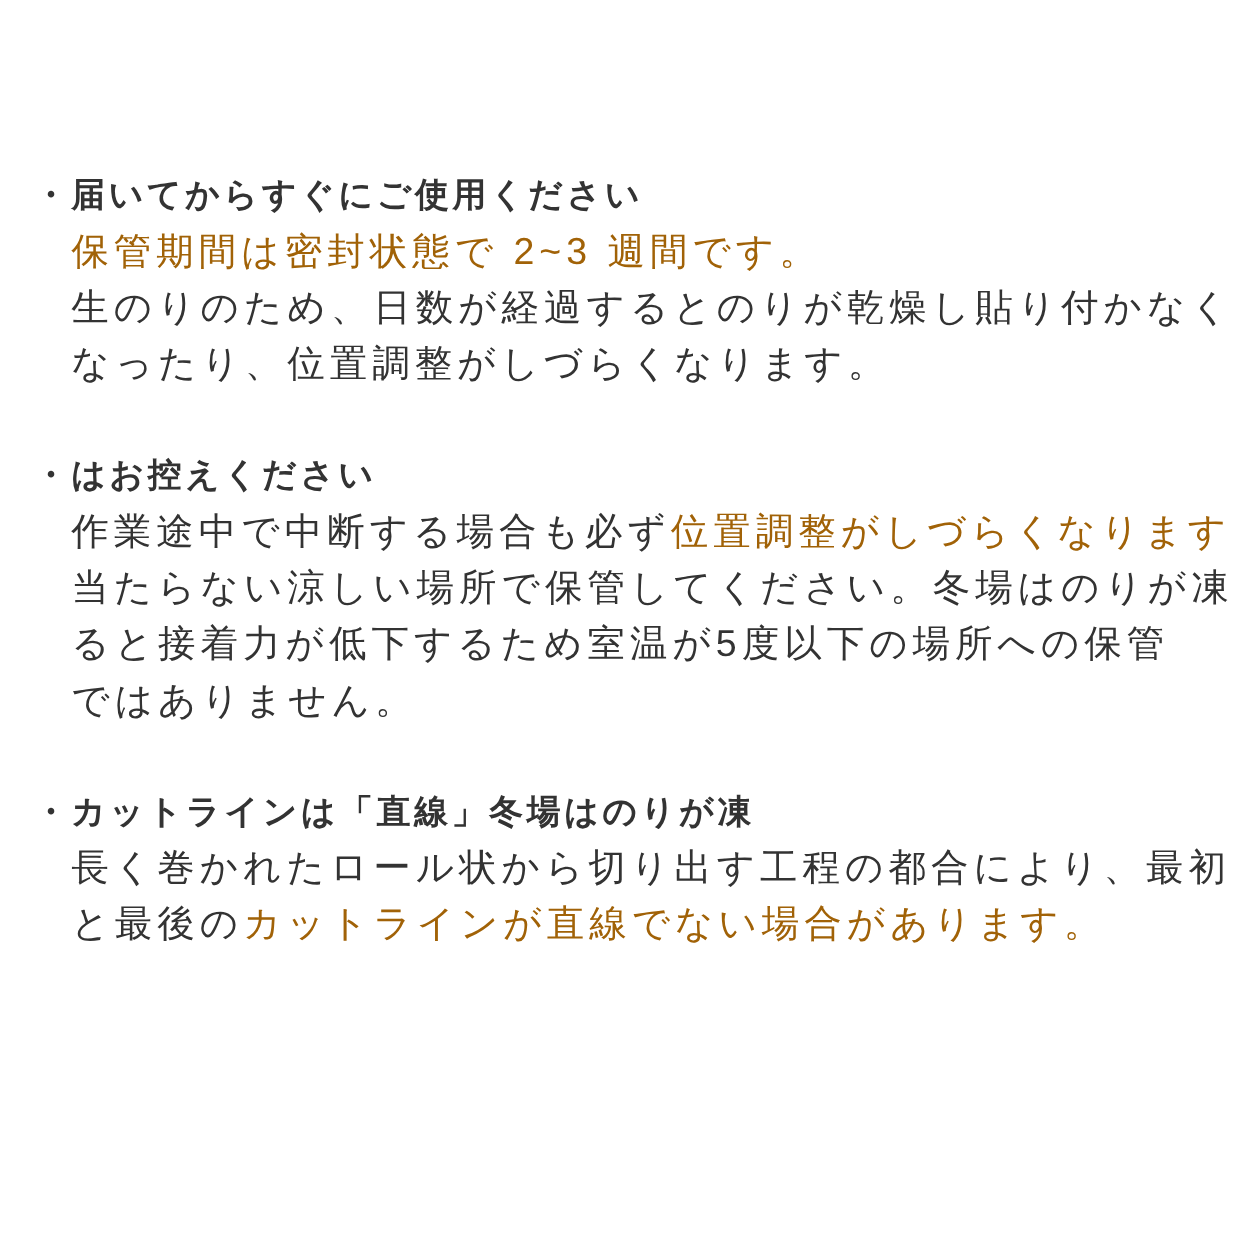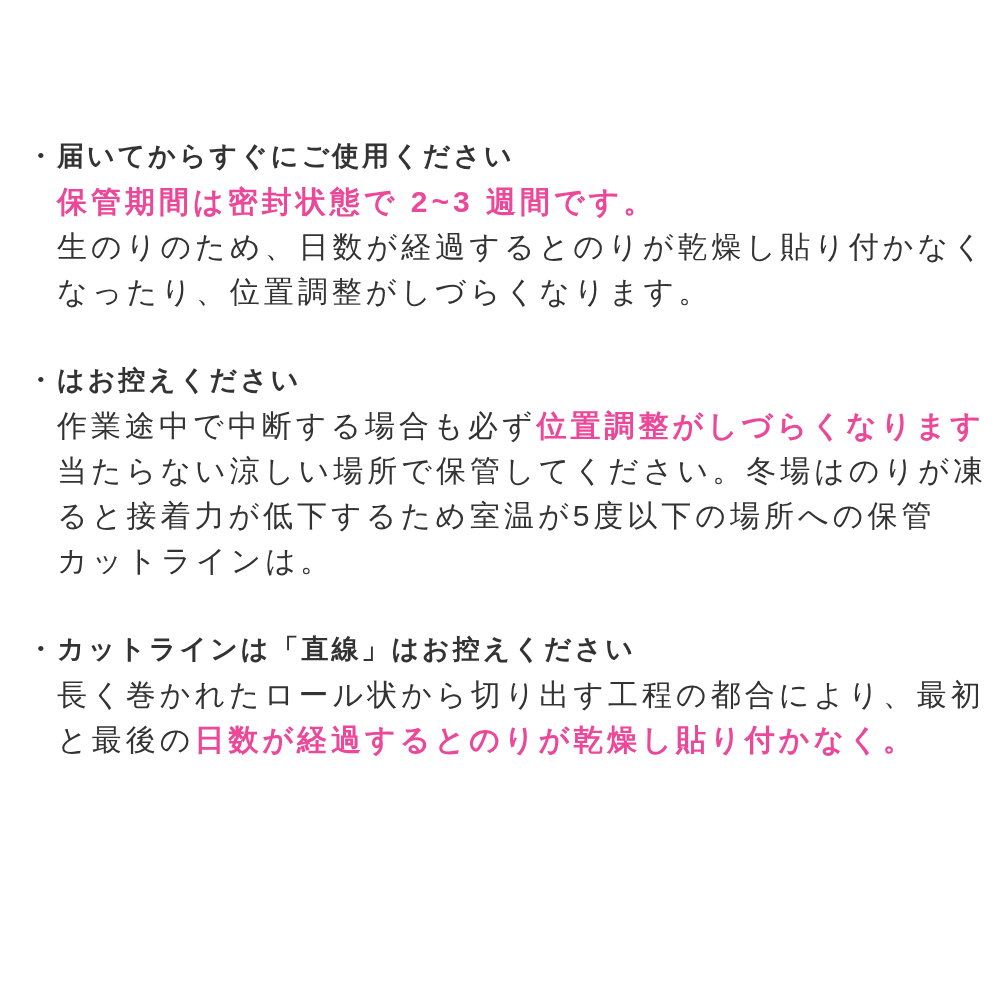--- a/index.html
+++ b/index.html
@@ -42,22 +42,22 @@
   .bullet {
     position: absolute;
     left: -30px;
     top: 0;
     font-size: 27px;
     line-height: 45px;
     font-weight: 700;
     color: #333333;
   }
   .red {
-    color: #ec4899;
-    font-weight: 700;
+    color: #a16207;
+    font-weight: 400;
     margin-top: 36px;
   }
 </style>
 </head>
 <body>
 
 <div class="content">
 
   <section>
     <div class="heading">
@@ -83,30 +83,30 @@
     <div class="line">
       <span>作業途中で中断する場合も必ず</span><span class="red">位置調整がしづらくなります</span>
     </div>
     <div class="line">
       <span>当たらない涼しい場所で保管してください。冬場はのりが凍</span>
     </div>
     <div class="line">
       <span>ると接着力が低下するため室温が5度以下の場所への保管</span>
     </div>
     <div class="line">
-      <span>カットラインは。</span>
+      <span>ではありません。</span>
     </div>
   </section>
 
   <section>
     <div class="heading">
       <span class="bullet">・</span>
-      <span>カットラインは「直線」はお控えください</span>
+      <span>カットラインは「直線」冬場はのりが凍</span>
     </div>
     <div class="line">
       <span>長く巻かれたロール状から切り出す工程の都合により、最初</span>
     </div>
     <div class="line">
-      <span>と最後の</span><span class="red">日数が経過するとのりが乾燥し貼り付かなく。</span>
+      <span>と最後の</span><span class="red">カットラインが直線でない場合があります。</span>
     </div>
   </section>
 
 </div>
 
 </body></html>

